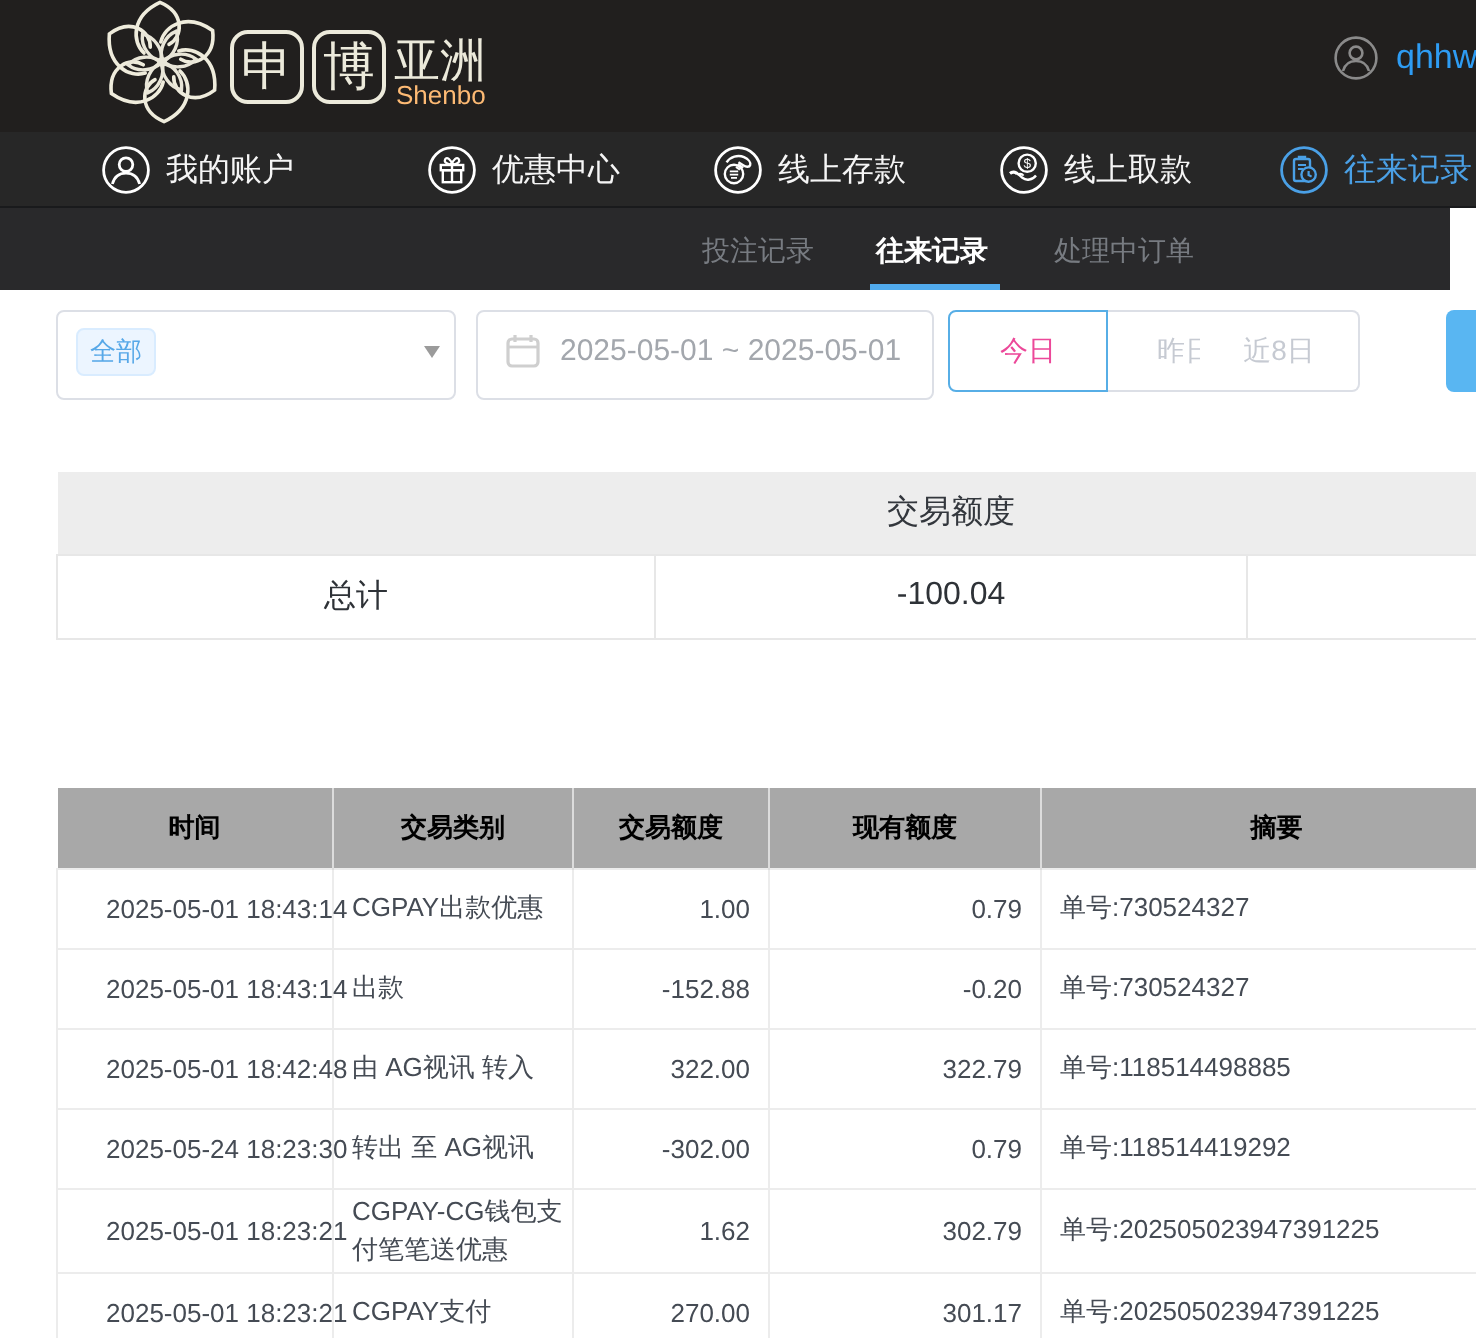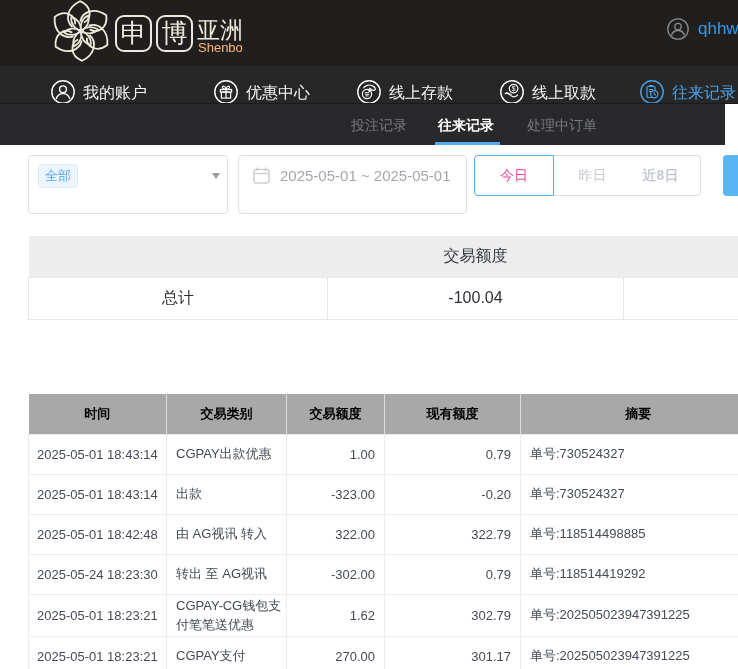--- a/index.html
+++ b/index.html
@@ -15,66 +15,66 @@
   #sq1 { left:115px; }
   #sq2 { left:156px; }
   #yz  { position:absolute; left:197px; top:15px; color:#eceadb; font-size:23px; letter-spacing:0px; }
   #shenbo { position:absolute; left:198px; top:40px; color:#fdba74; font-size:13px; }
   #usr { position:absolute; left:667px; top:18px; }
   #uname { position:absolute; left:698px; top:19px; color:#2e9cf3; font-size:17px; }
 
   
   #nav { position:absolute; left:0; top:66px; width:738px; height:38px; background:#272727; }
   #navline { position:absolute; left:0; top:103px; width:738px; height:1px; background:#191a1c; z-index:3; }
-  .nitem { position:absolute; top:0; height:38px; display:flex; align-items:flex-end; color:#f5f5f5;
+  .nitem { position:absolute; top:0; height:38px; display:flex; align-items:center; color:#f5f5f5;
            font-size:16px; }
   .nitem svg { margin-right:8px; }
   .nitem.blue { color:#4aa0e6; }
 
   
   #subnav { position:absolute; left:0; top:104px; width:725px; height:41px; background:#29292b; }
   .tab { position:absolute; top:13px; font-size:14px; color:#777b81; }
   .tab.act { color:#ffffff; font-weight:bold; }
   #underline { position:absolute; left:435px; top:38px; width:65px; height:3px; background:#51abee; }
 
   
-  .fbox { position:absolute; top:155px; height:59px; border:1px solid #dcdfe6; border-radius:4px;
+  .fbox { position:absolute; top:155px; height:45px; border:1px solid #dcdfe6; border-radius:4px;
           background:#fff; }
   #selbox { left:28px; width:200px; }
   #chip { position:absolute; left:9px; top:8px; width:40px; height:24px; background:#ecf5ff;
           border:1px solid #d9ecff; border-radius:4px; color:#57a8e8; font-size:13px;
           line-height:22px; text-align:center; }
   #arrow { position:absolute; left:183px; top:17px; width:0; height:0;
            border-left:4px solid transparent; border-right:4px solid transparent;
            border-top:6px solid #9b9b9b; }
   #datebox { left:238px; width:229px; color:#a3a7ad; font-size:15px; }
   #datebox .cal { position:absolute; left:14px; top:11px; }
   #datebox .dtxt { position:absolute; left:41px; top:11px; }
   .btn { position:absolute; top:155px; height:41px; background:#fff; border:1px solid #dcdfe6;
          font-size:14px; color:#c6cad2; text-align:center; line-height:39px; }
   #b1 { left:474px; width:80px; border:1px solid #57aee6; color:#ec4899; border-radius:4px 0 0 4px; z-index:2;}
   #b2 { left:554px; width:78px; border-left:none; }
-  #b3 { left:621px; width:80px; border-left:none; border-radius:0 4px 4px 0;font-weight:bold; }
+  #b3 { left:600px; width:80px; border-left:none; border-radius:0 4px 4px 0; }
   #bluebtn { position:absolute; left:723px; top:155px; width:70px; height:41px;
              background:#59b6f2; border-radius:4px; }
 
   
   table { border-collapse:collapse; table-layout:fixed; }
   #sumtab { position:absolute; left:28px; top:236px; width:727px; }
   #sumtab th { height:41px; background:#ededed; font-weight:normal; font-size:16px; color:#33373d;
                border:none; }
   #sumtab td { height:42px; background:#fff; font-size:16px; color:#2e3237; text-align:center;
                border:1px solid #e7e7e7; }
   #maintab { position:absolute; left:28px; top:394px; width:727px; }
   #maintab th { height:40px; background:#a8a8a8; color:#000000; font-size:13px; font-weight:bold;
                 border-right:1px solid #dcdcdc; }
   #maintab th:last-child { border-right:none; }
   #maintab td { height:40px; font-size:13px; color:#454b54; border:1px solid #ececec;
                 padding:0 9px; white-space:nowrap; }
-  #maintab td:first-child { padding:0 2px 0 8px; }
+  #maintab td:first-child { padding:0 2px 0 24px; }
   #maintab td.num { text-align:right; }
   #maintab tr.tall td { height:42px; }
   #maintab tr.tall td.wrap { line-height:19px; }
 </style>
 </head>
 <body>
 <div id="page">
 
   <div id="hdr">
     <svg id="logo-flower" width="66" height="62" viewBox="-33 -31 66 62">
@@ -215,21 +215,21 @@
     <tr>
           <td>2025-05-01 18:43:14</td>
           <td>CGPAY出款优惠</td>
           <td class="num">1.00</td>
           <td class="num">0.79</td>
           <td>单号:730524327</td>
         </tr>
     <tr>
           <td>2025-05-01 18:43:14</td>
           <td>出款</td>
-          <td class="num">-323.00</td>
+          <td class="num">-152.88</td>
           <td class="num">-0.20</td>
           <td>单号:730524327</td>
         </tr>
     <tr>
           <td>2025-05-01 18:42:48</td>
           <td>由 AG视讯 转入</td>
           <td class="num">322.00</td>
           <td class="num">322.79</td>
           <td>单号:118514498885</td>
         </tr>

